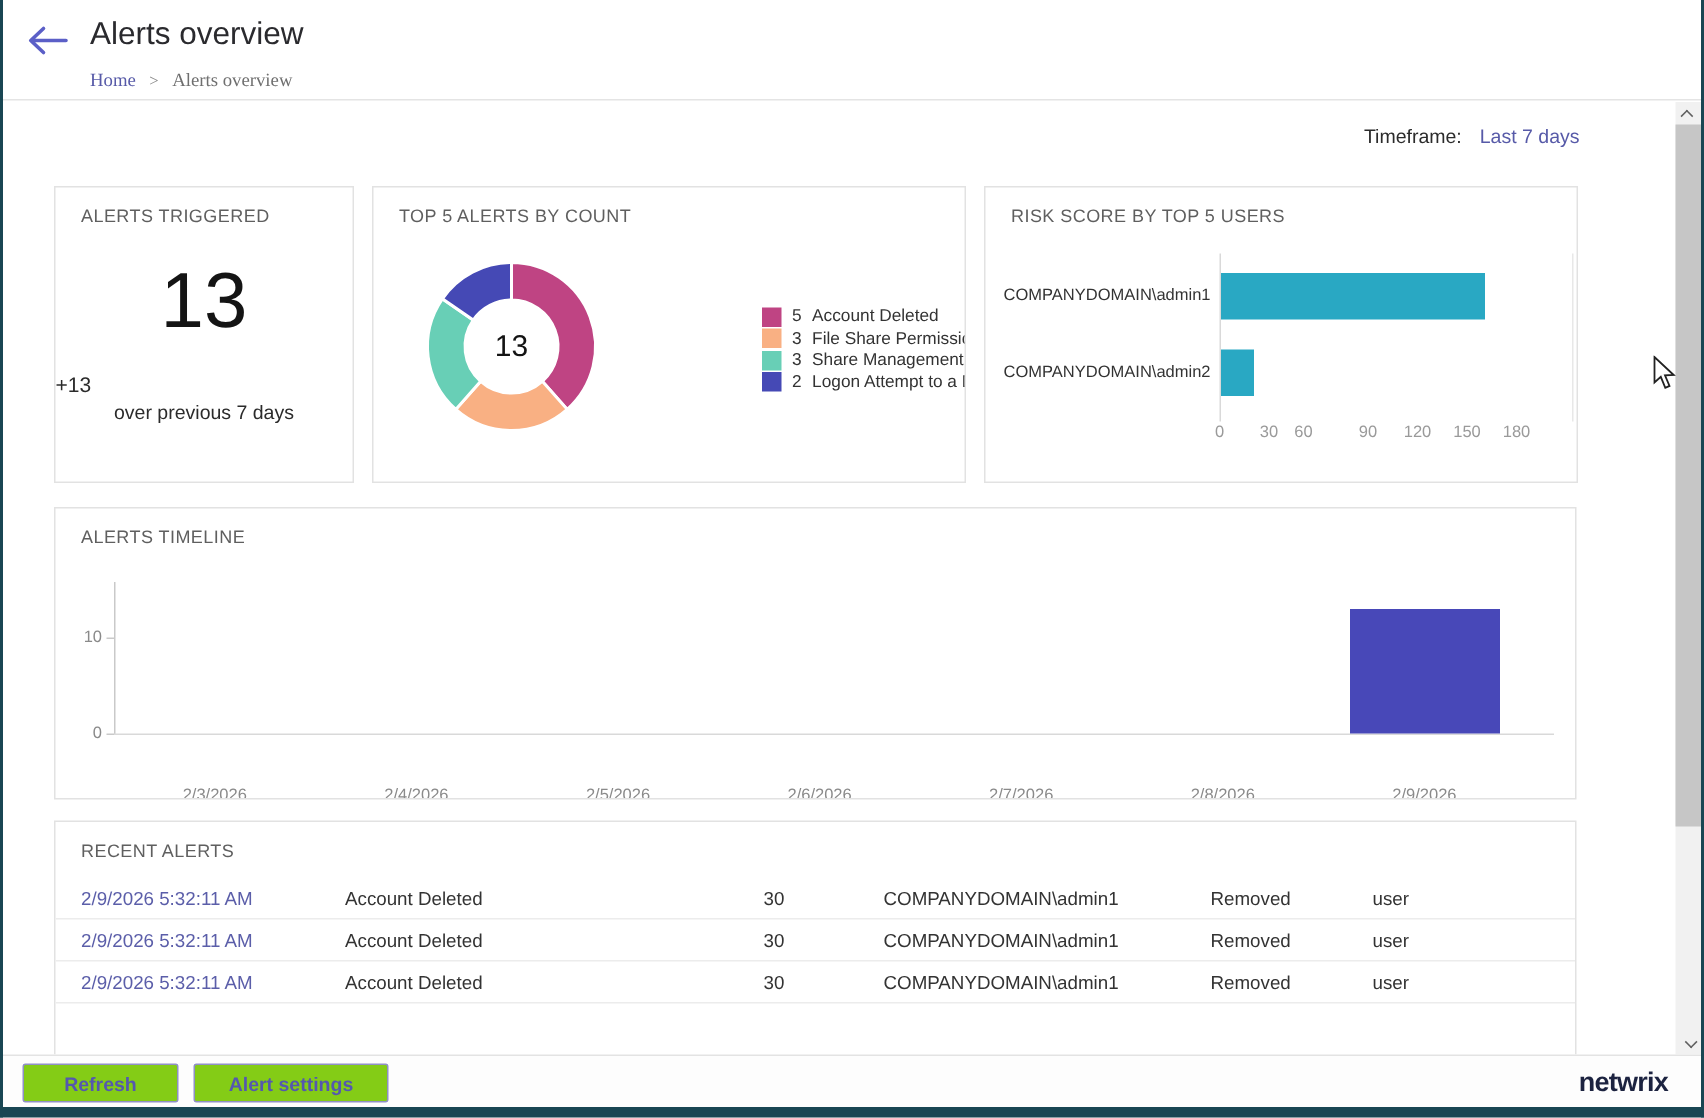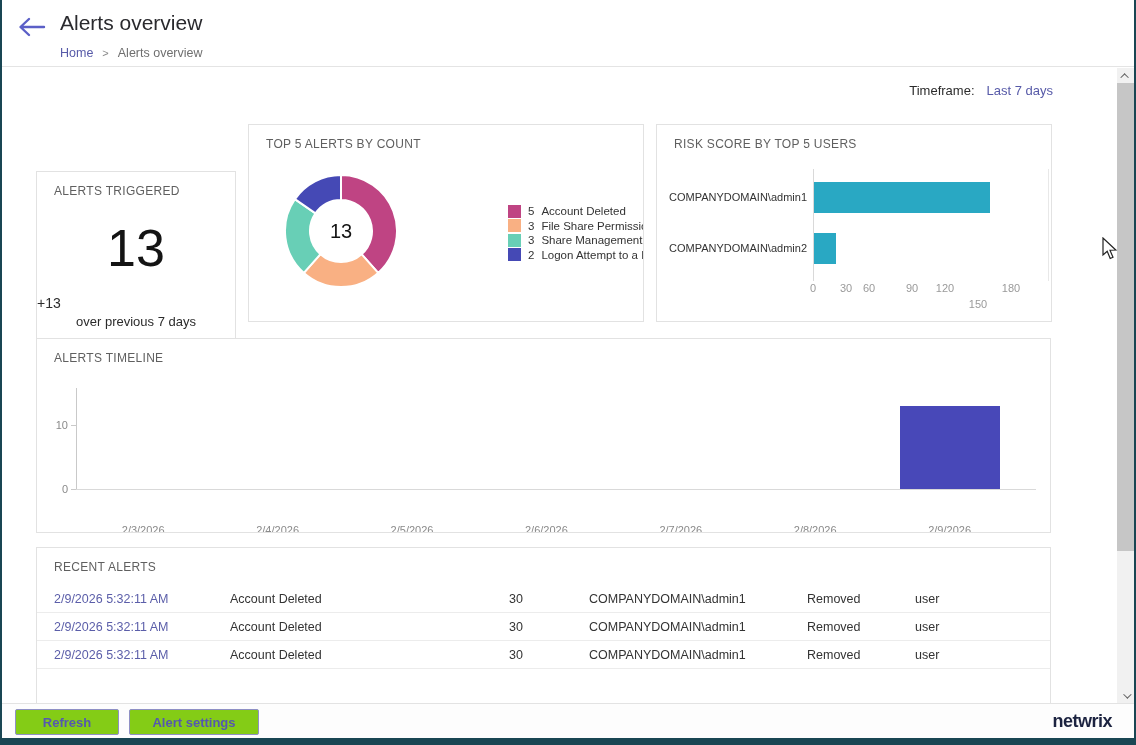--- a/index.html
+++ b/index.html
@@ -10,36 +10,36 @@
   }
   
   .frame-left  { position:absolute; left:0; top:0; width:2px; height:745px; background:#194653; z-index:50; }
   .frame-right { position:absolute; right:0; top:0; width:2px; height:745px; background:#194653; z-index:50; }
   .bottom-bar  { position:absolute; left:0; bottom:0; width:1136px; height:7px; background:#194653; z-index:60; }
 
   
   .header { position:absolute; left:2px; top:0; width:1132px; height:67px; background:#fff; border-bottom:1px solid #e4e4e4; }
   .back-btn { position:absolute; left:14px; top:14px; width:30px; height:26px; cursor:pointer; }
   .page-title { position:absolute; left:58px; top:11px; font-size:21px; color:#2a2a2e; }
-  .breadcrumb { position:absolute; left:58px; top:46px; font-size:12.5px; }
+  .breadcrumb { position:absolute; left:58px; top:46px; font-size:12.5px;font-family:Liberation Serif, serif; }
   .breadcrumb .home { color:#575aa8; cursor:pointer; }
   .breadcrumb .sep { color:#8a8a8a; margin:0 9px; font-size:11px; }
   .breadcrumb .current { color:#6f6f6f; }
 
   
   .content { position:absolute; left:2px; top:68px; width:1115px; height:635px; background:#fff; overflow:hidden; }
 
   .timeframe { position:absolute; top:15px; right:64px; font-size:13px; }
   .timeframe .tf-label { color:#2b2b2b; margin-right:12px; }
   .timeframe .tf-value { color:#575aa8; cursor:pointer; }
 
   .card { position:absolute; background:#fff; border:1px solid #e2e2e2; overflow:hidden; }
   .card-title { position:absolute; left:17px; top:12px; font-size:12px; color:#5f5f5f; letter-spacing:0.3px; }
 
-  #card-triggered { left:34px; top:56px; width:200px; height:198px;margin-top:47px; }
+  #card-triggered { left:34px; top:56px; width:200px; height:198px; }
   .big-count { position:absolute; left:0; top:46px; width:100%; text-align:center; font-size:52px; color:#141414; }
   .delta { position:absolute; left:0; top:123px; width:100%; font-size:14px; color:#2b2b2b; }
   .delta-caption { position:absolute; left:0; top:142px; width:100%; text-align:center; font-size:13px; color:#2b2b2b; }
 
   #card-donut { left:246px; top:56px; width:396px; height:198px; }
   #donut-svg { position:absolute; left:30px; top:44px; }
   .donut-center { position:absolute; left:62px; top:95px; width:60px; text-align:center; font-size:20px; color:#141414; }
   #donut-legend { position:absolute; left:259px; top:79px; }
   .legend-row { display:flex; align-items:center; height:14.5px; white-space:nowrap; font-size:11.5px; color:#333; }
   .legend-swatch { width:13px; height:13px; margin-right:7px; flex:0 0 13px; }
@@ -155,21 +155,21 @@
     <div id="risk-plot">
         <div class="risk-row-label" style="top: 66px;">COMPANYDOMAIN\admin1</div>
         <div class="risk-bar" style="top: 57px; width: 176px; background: rgb(41, 168, 195);"></div>
         <div class="risk-row-label" style="top: 117px;">COMPANYDOMAIN\admin2</div>
         <div class="risk-bar" style="top: 108px; width: 22px; background: rgb(41, 168, 195);"></div>
         <div class="risk-tick" style="left: 156px;">0</div>
         <div class="risk-tick" style="left: 189px;">30</div>
         <div class="risk-tick" style="left: 212px; text-align: right;">60</div>
         <div class="risk-tick" style="left: 255px;">90</div>
         <div class="risk-tick" style="left: 288px; text-align: center;">120</div>
-        <div class="risk-tick" style="left: 321px; margin-top: 16px;">150</div>
+        <div class="risk-tick" style="left: 321px;">150</div>
         <div class="risk-tick" style="left: 354px;">180</div>
       </div>
   </div>
 
   <div class="card" id="card-timeline">
     <div class="card-title">ALERTS TIMELINE</div>
     <div class="tl-yaxis"></div>
     <div class="tl-xaxis"></div>
     <div id="tl-plot">
         <div class="tl-ylabel" style="top: 144px;">0</div>

